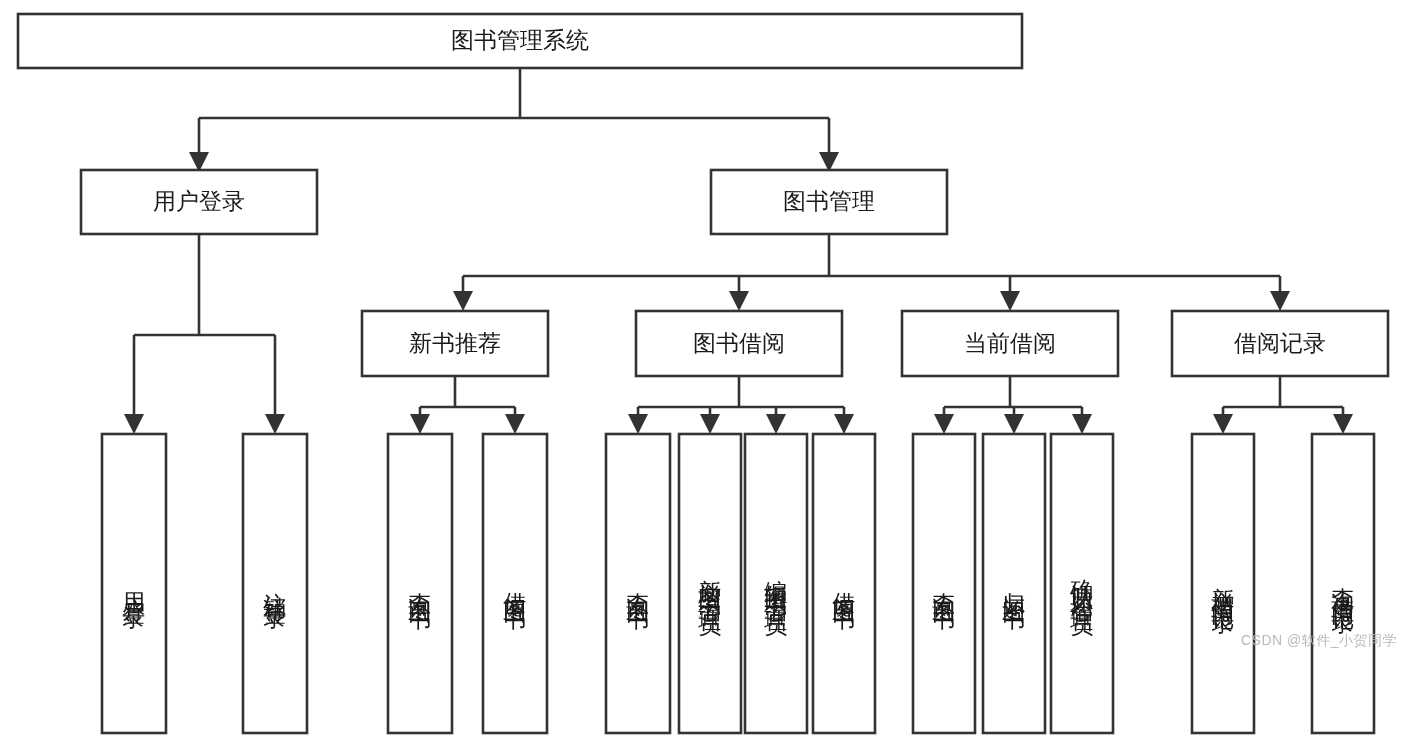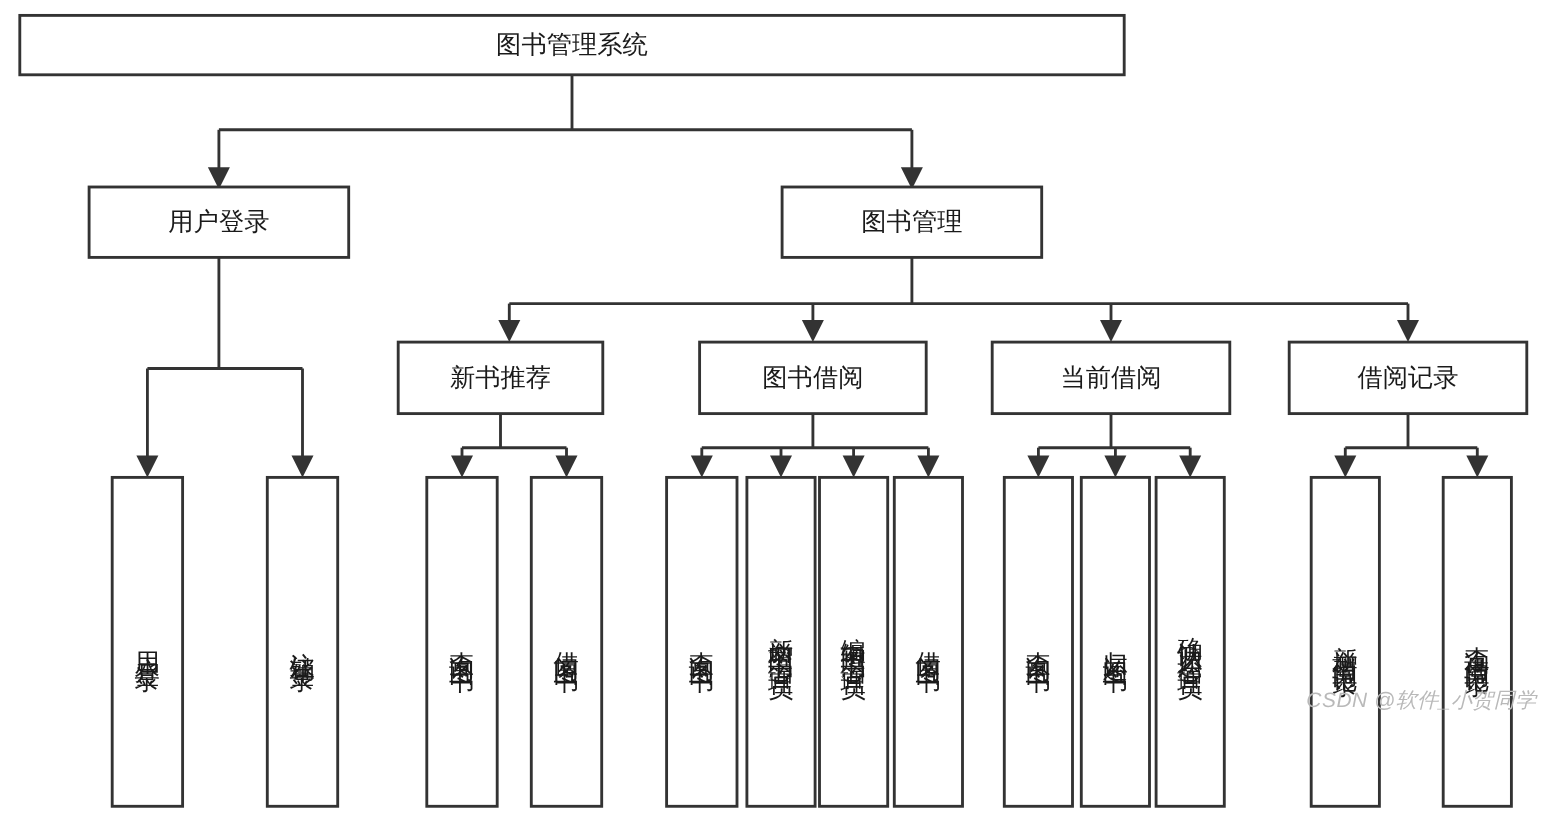--- a/index.html
+++ b/index.html
@@ -62,25 +62,24 @@
     justify-content: center;
     text-align: center;
     white-space: nowrap;
     pointer-events: none;
   }
   .watermark {
     position: absolute;
     right: 8px;
     bottom: 4px;
     font-family: "Liberation Sans", "DejaVu Sans", sans-serif;
-    font-size: 19px;
+    font-size: 14px;
     color: #b9b9b9;
     white-space: nowrap;
     letter-spacing: 0.5px;
-    font-style: italic;
   }
 </style>
 </head>
 <body>
 
 <div id="diagram-root">
 
   <svg class="diagram-canvas" viewBox="0 0 1405 747" xmlns="http://www.w3.org/2000/svg">
 
     <defs>

